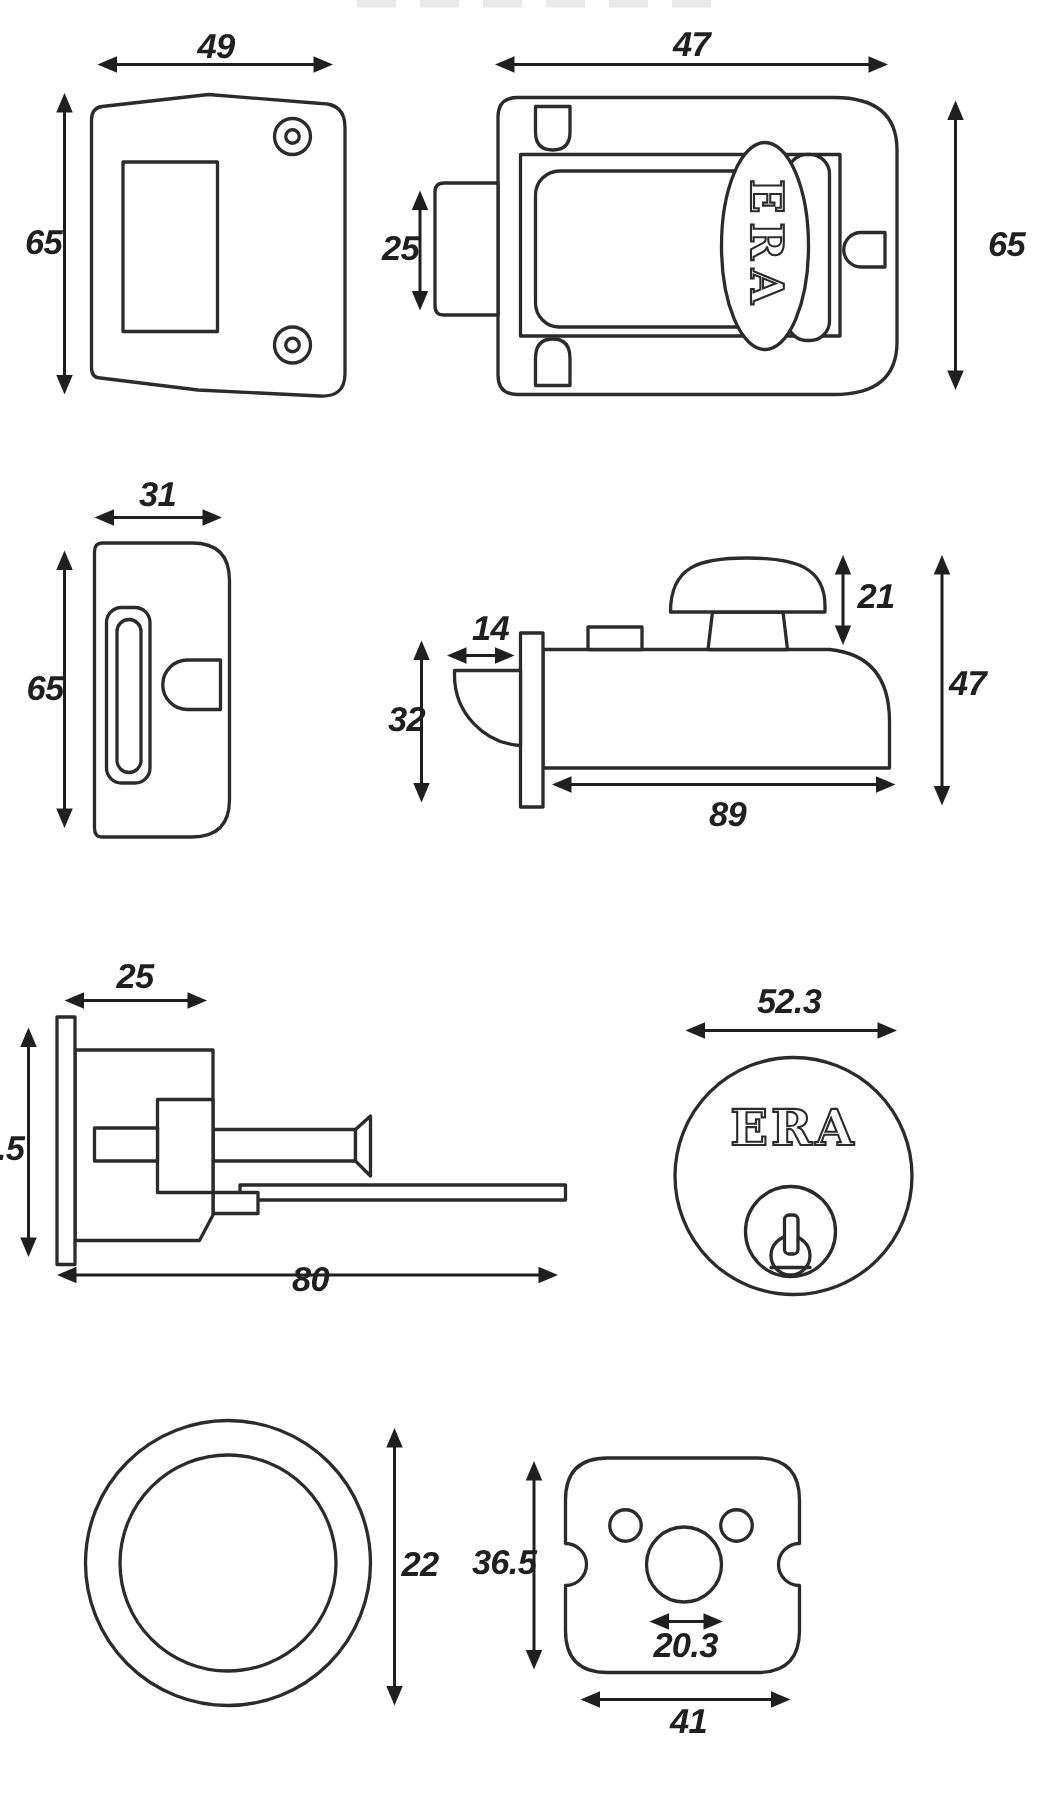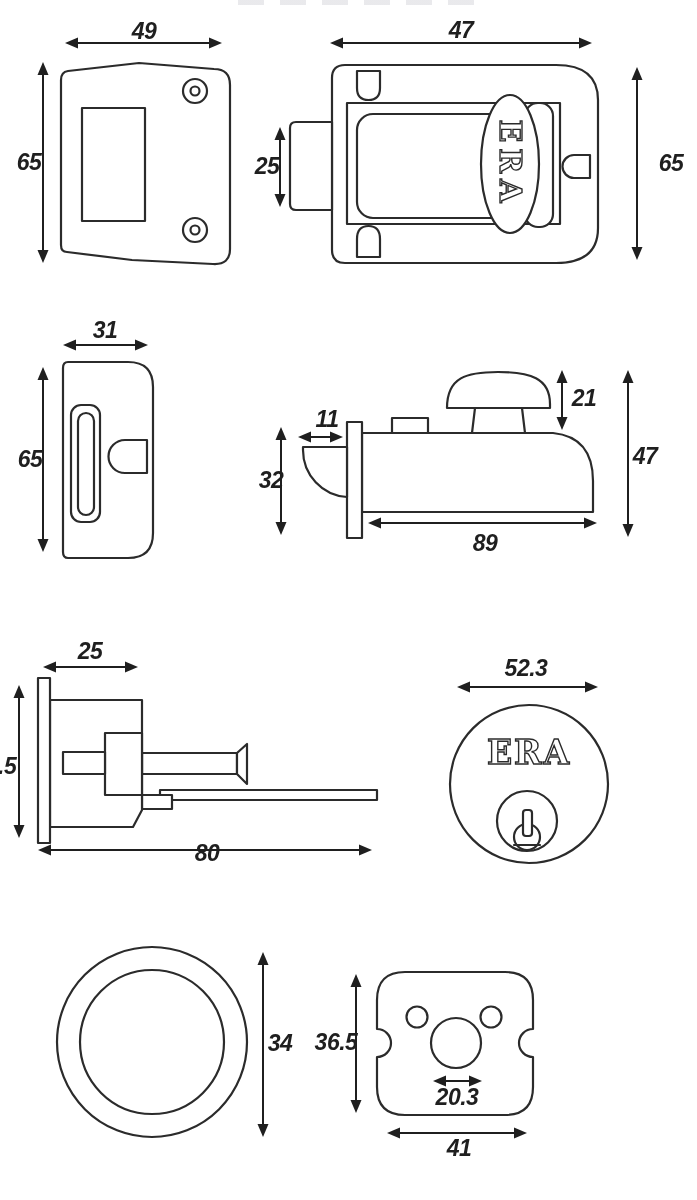--- a/index.html
+++ b/index.html
@@ -161,27 +161,27 @@
       </g>
   </svg>
 
   <div class="dim" style="left:144px;top:31px">49</div>
   <div class="dim" style="left:29px;top:162px">65</div>
   <div class="dim" style="left:461px;top:30px">47</div>
   <div class="dim" style="left:671px;top:163px">65</div>
   <div class="dim" style="left:267px;top:166px">25</div>
   <div class="dim" style="left:105px;top:330px">31</div>
   <div class="dim" style="left:30px;top:459px">65</div>
-  <div class="dim" style="left:327px;top:419px">11</div>
+  <div class="dim" style="left:327px;top:419px">14</div>
   <div class="dim" style="left:584px;top:398px">21</div>
   <div class="dim" style="left:645px;top:456px">47</div>
   <div class="dim" style="left:271px;top:480px">32</div>
   <div class="dim" style="left:485px;top:543px">89</div>
   <div class="dim" style="left:90px;top:651px">25</div>
   <div class="dim edge" style="left:-2px;top:766px">.5</div>
   <div class="dim" style="left:207px;top:853px">80</div>
   <div class="dim" style="left:526px;top:668px">52.3</div>
-  <div class="dim" style="left:280px;top:1043px">34</div>
+  <div class="dim" style="left:280px;top:1043px">22</div>
   <div class="dim" style="left:336px;top:1042px">36.5</div>
   <div class="dim" style="left:457px;top:1097px">20.3</div>
   <div class="dim" style="left:459px;top:1148px">41</div>
 
 </div>
 
 </body></html>

